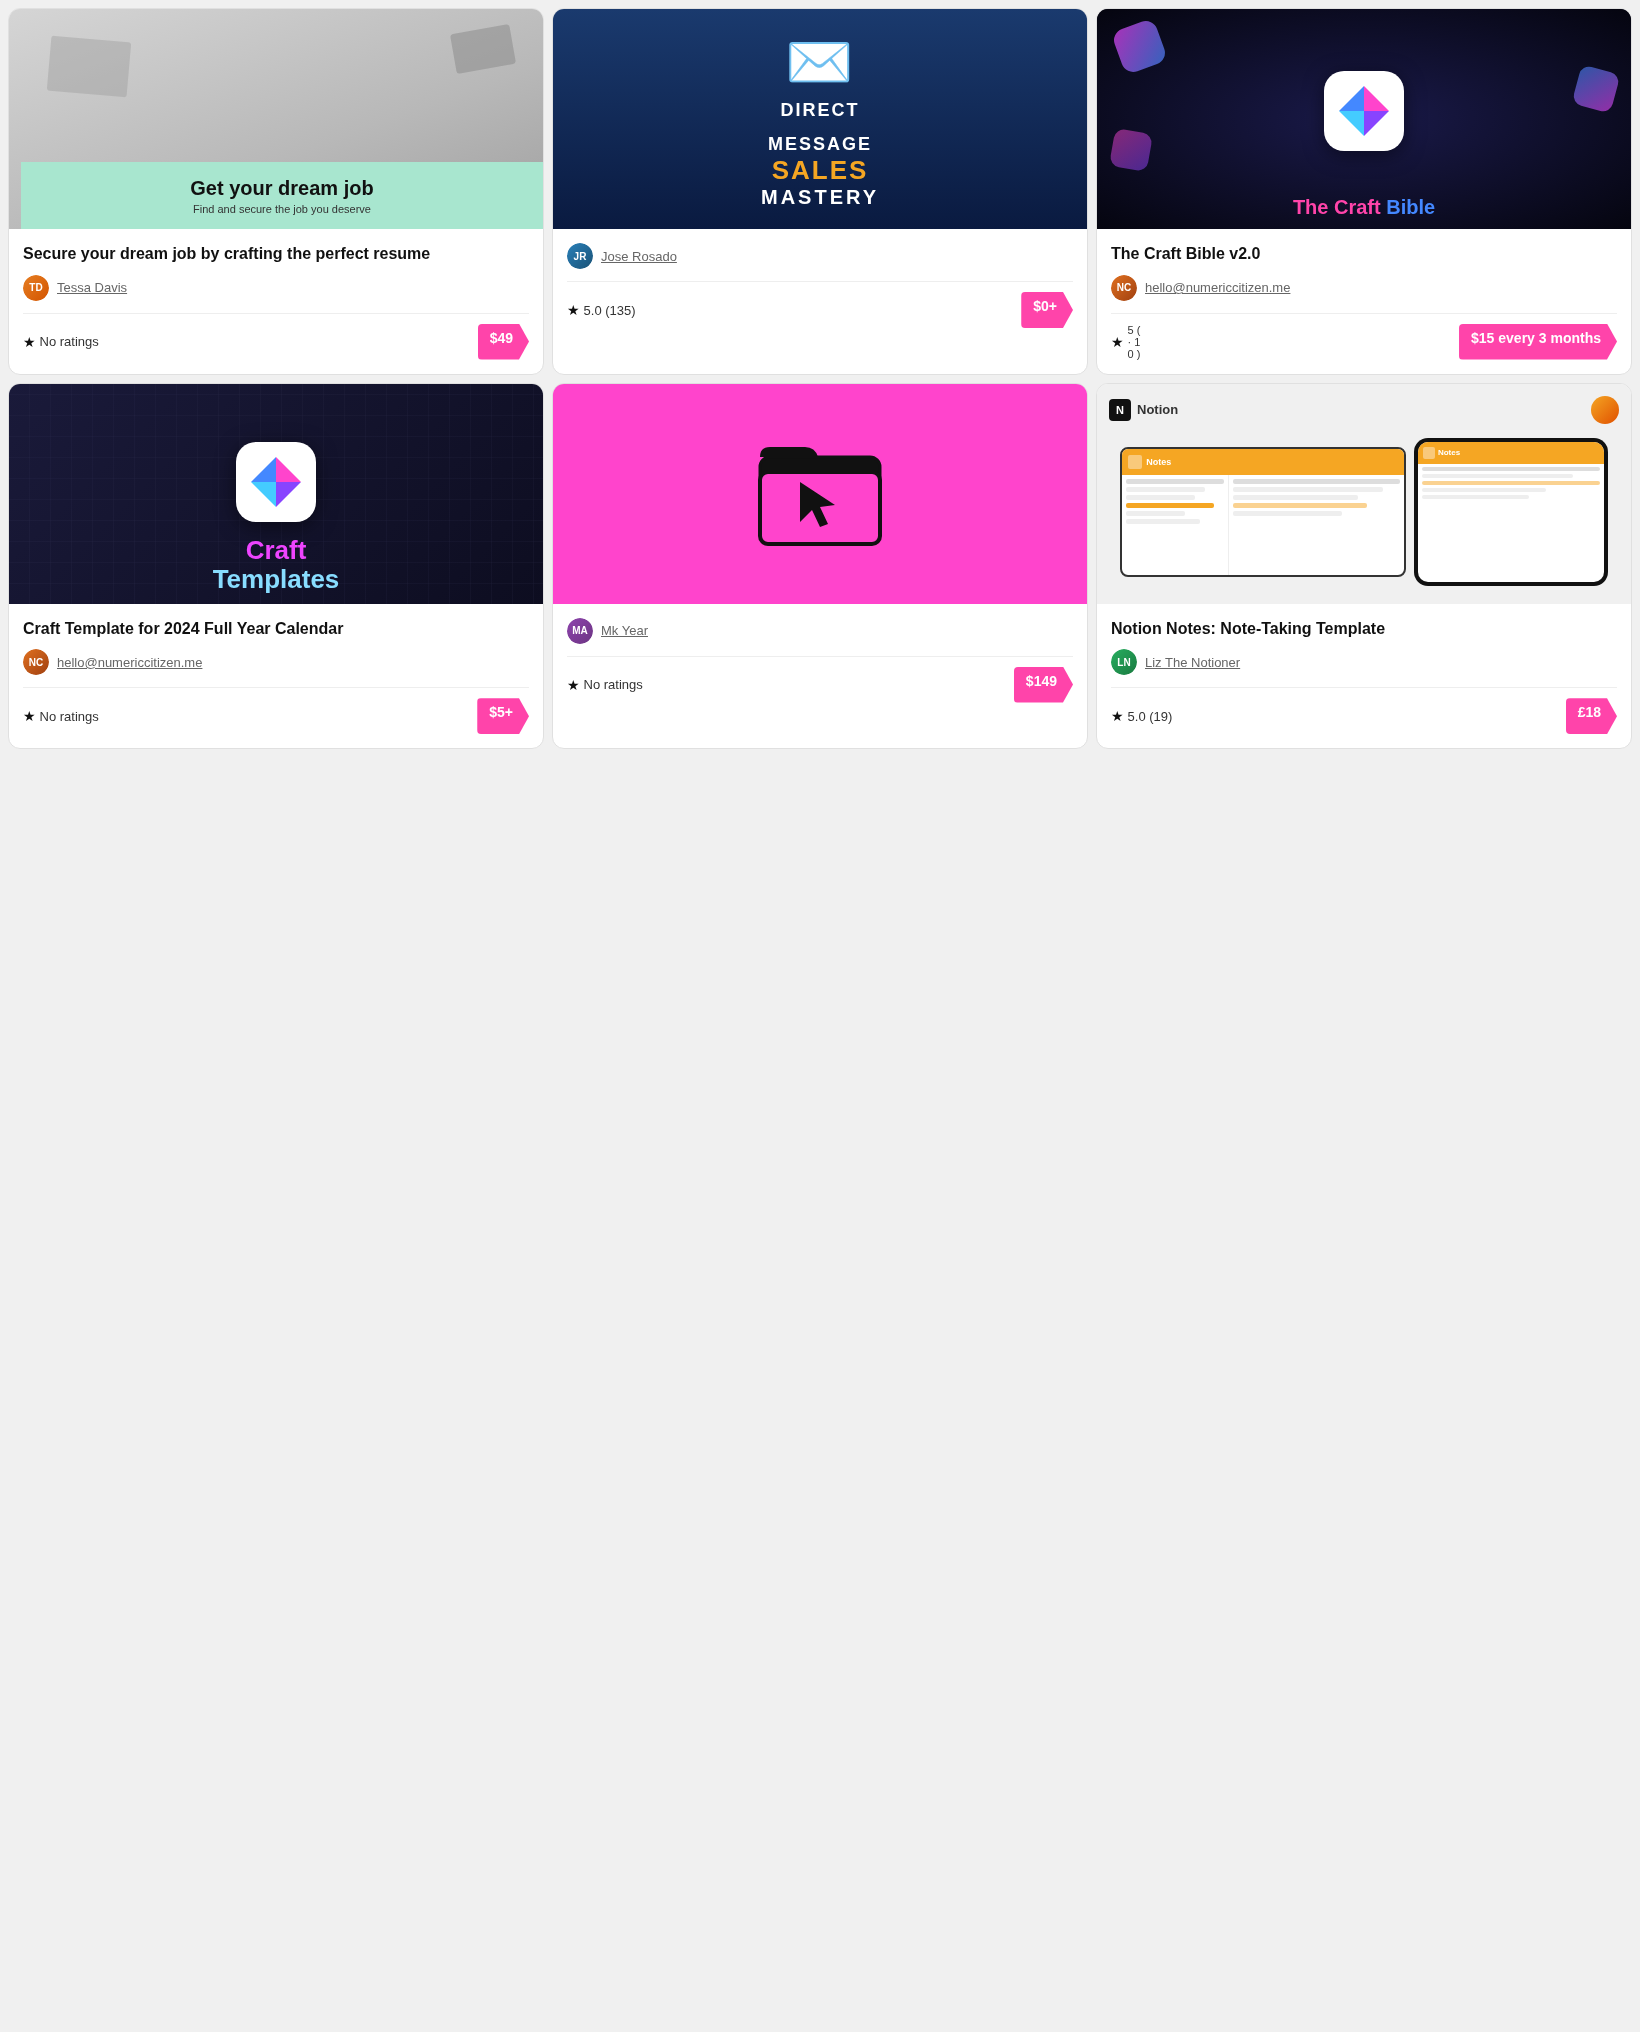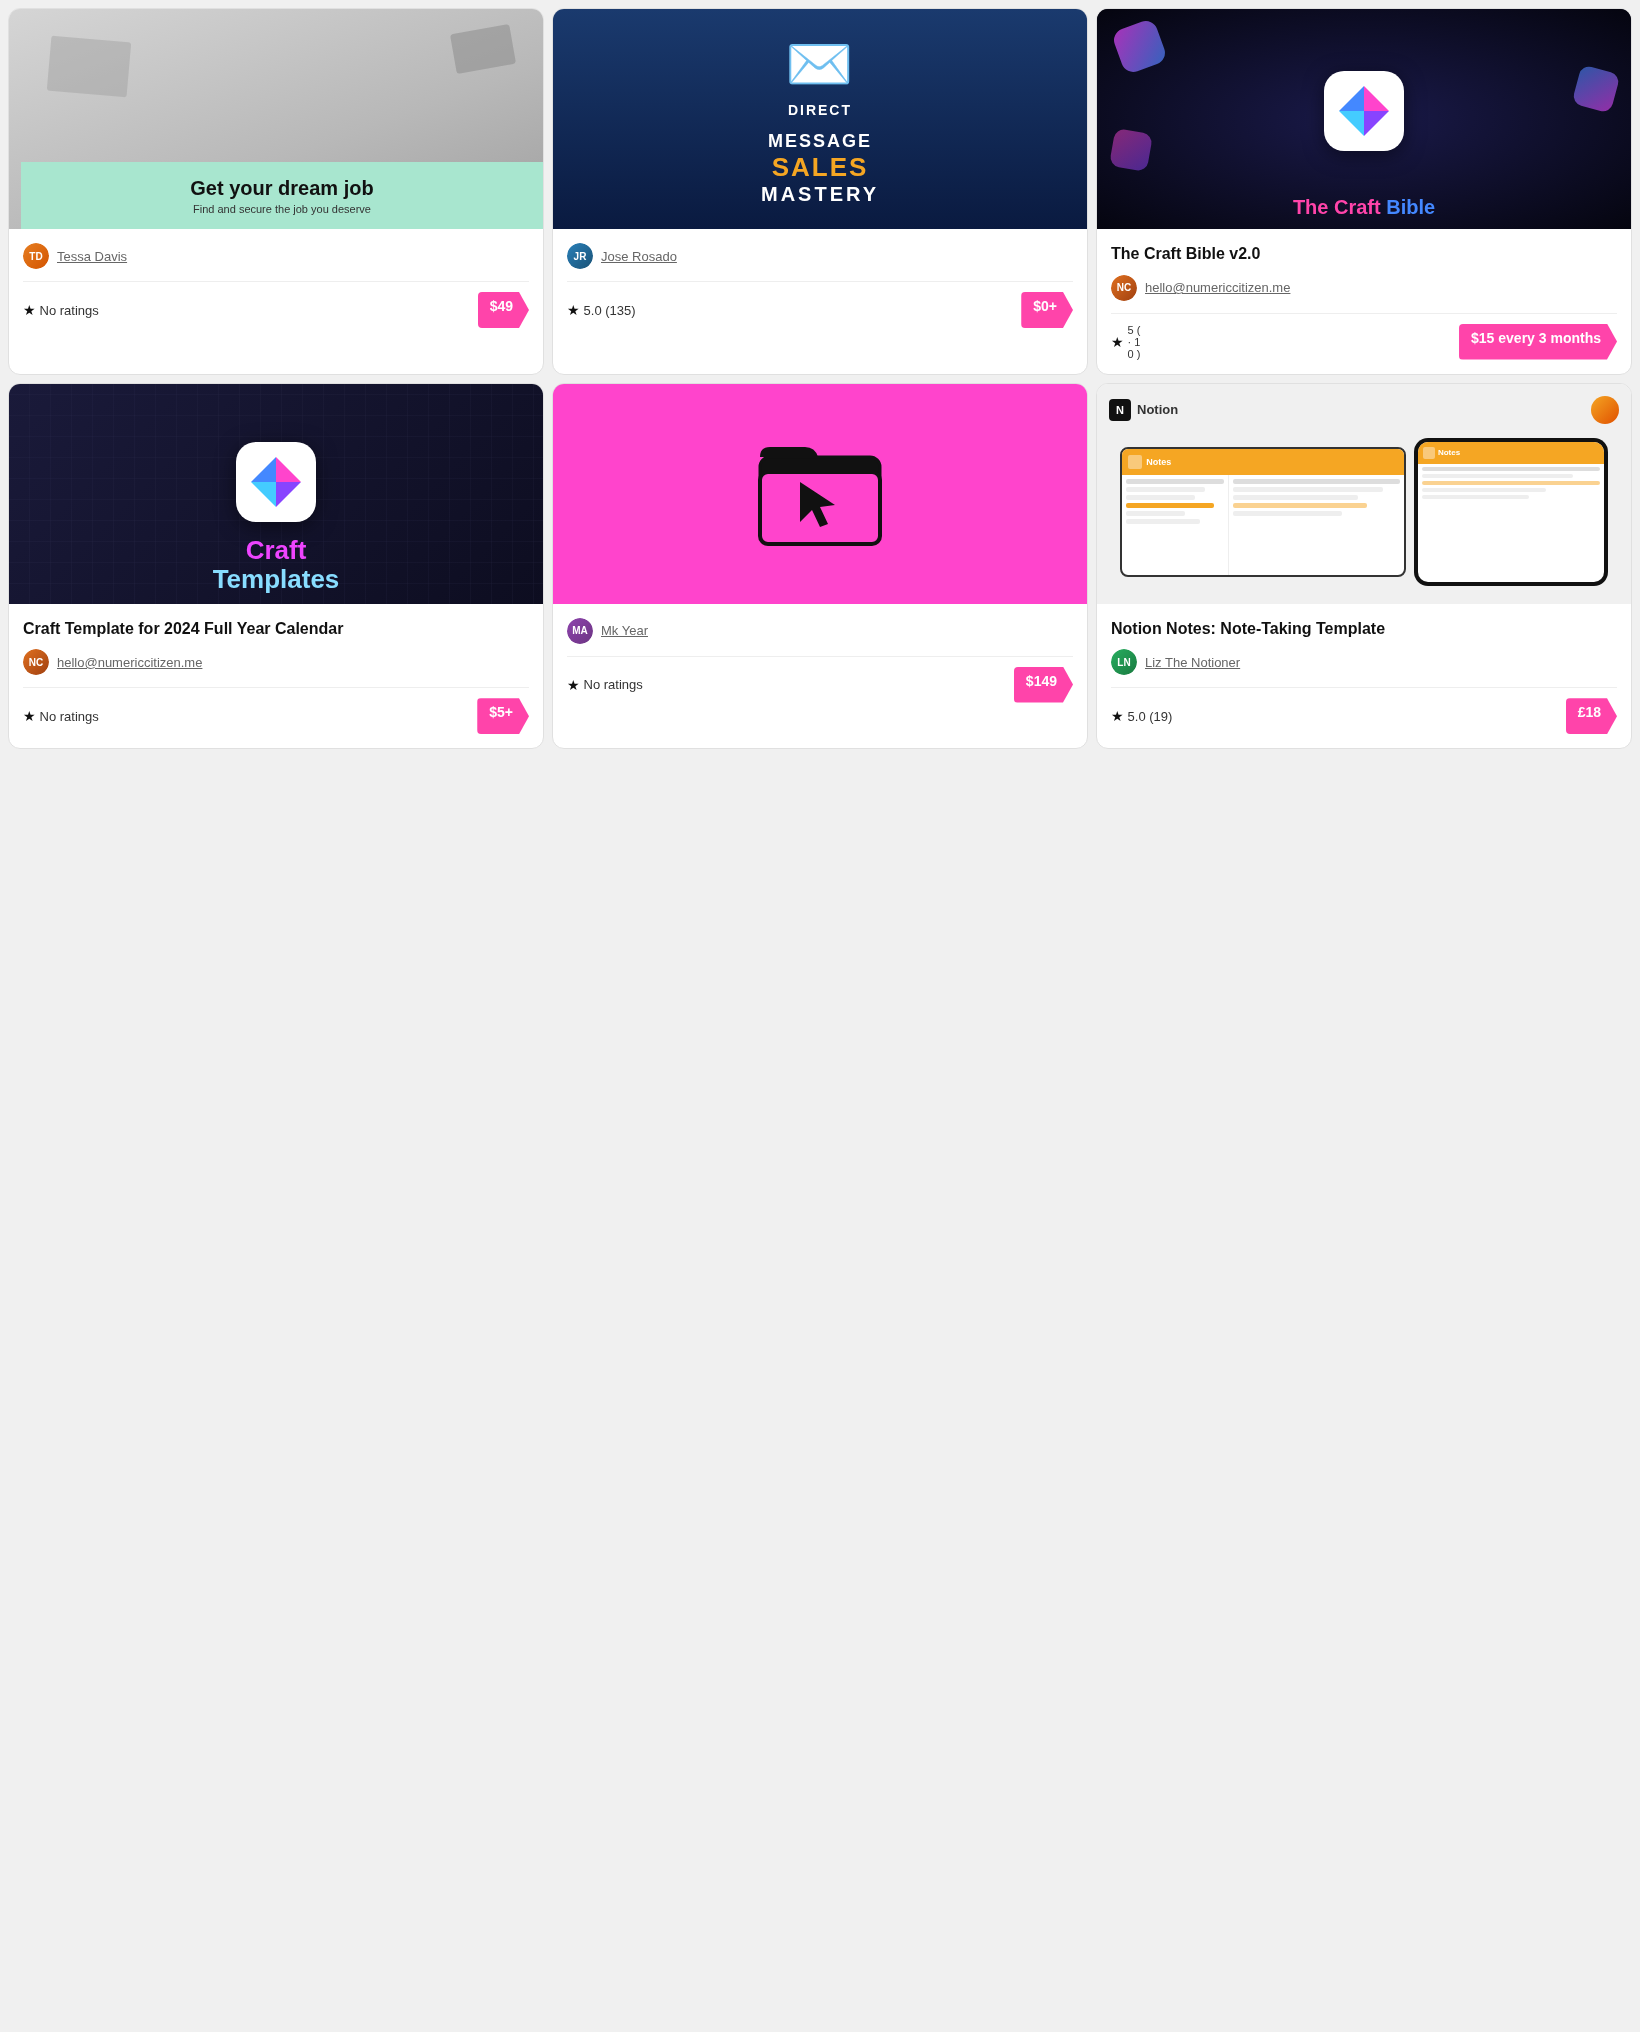--- a/index.html
+++ b/index.html
@@ -138,41 +138,42 @@
       <div style="position:absolute;top:0;left:0;right:0;bottom:0;background:linear-gradient(160deg,#d5d5d5 0%,#b8b8b8 60%,#a0a0a0 100%);"></div>
 
       <div style="position:absolute;top:20px;right:30px;width:60px;height:40px;background:#888;border-radius:3px;transform:rotate(-10deg);opacity:0.5;"></div>
       <div style="position:absolute;top:30px;left:40px;width:80px;height:55px;background:#999;border-radius:3px;transform:rotate(5deg);opacity:0.4;"></div>
       <div style="position:absolute;bottom:0;left:12px;right:0;background:#a8e6cf;padding:14px 16px;text-align:center;">
         <div style="font-size:20px;font-weight:900;color:#111;line-height:1.2;">Get your dream job</div>
         <div style="font-size:11px;color:#333;margin-top:3px;">Find and secure the job you deserve</div>
       </div>
     </div>
     <div class="card-body">
+      <div class="card-title">Secure your dream job by crafting the perfect resume</div>
       <div class="card-author">
         <div class="author-avatar">
           <div class="avatar-circle" style="background:linear-gradient(135deg,#e67e22,#d35400);">TD</div>
         </div>
         <span class="author-name">Tessa Davis</span>
       </div>
       <div class="card-footer">
         <div class="rating">
           <span class="star">★</span>
           <span>No ratings</span>
         </div>
         <div class="price-tag">$49</div>
       </div>
     </div>
   </div>
 
   <div class="card">
     <div class="card-image img-dm" style="background:linear-gradient(180deg,#1a3a6e 0%,#0a1a40 100%);flex-direction:column;align-items:center;justify-content:center;gap:6px;">
       <div style="font-size:55px;">✉️</div>
       <div style="text-align:center;color:#fff;padding:0 8px;">
-        <div style="font-size:14px;font-weight:700;letter-spacing:2px;">DIRECT</div>
+        <div style="font-size:18px;font-weight:700;letter-spacing:2px;">DIRECT</div>
         <div style="font-size:18px;font-weight:700;letter-spacing:2px;margin-top:13px;">MESSAGE</div>
         <div style="font-size:26px;font-weight:900;color:#f5a623;letter-spacing:2px;">SALES</div>
         <div style="font-size:20px;font-weight:900;letter-spacing:3px;">MASTERY</div>
       </div>
     </div>
     <div class="card-body">
       <div class="card-author">
         <div class="author-avatar">
           <div class="avatar-circle" style="background:linear-gradient(135deg,#2980b9,#1a5276);">JR</div>
         </div>

